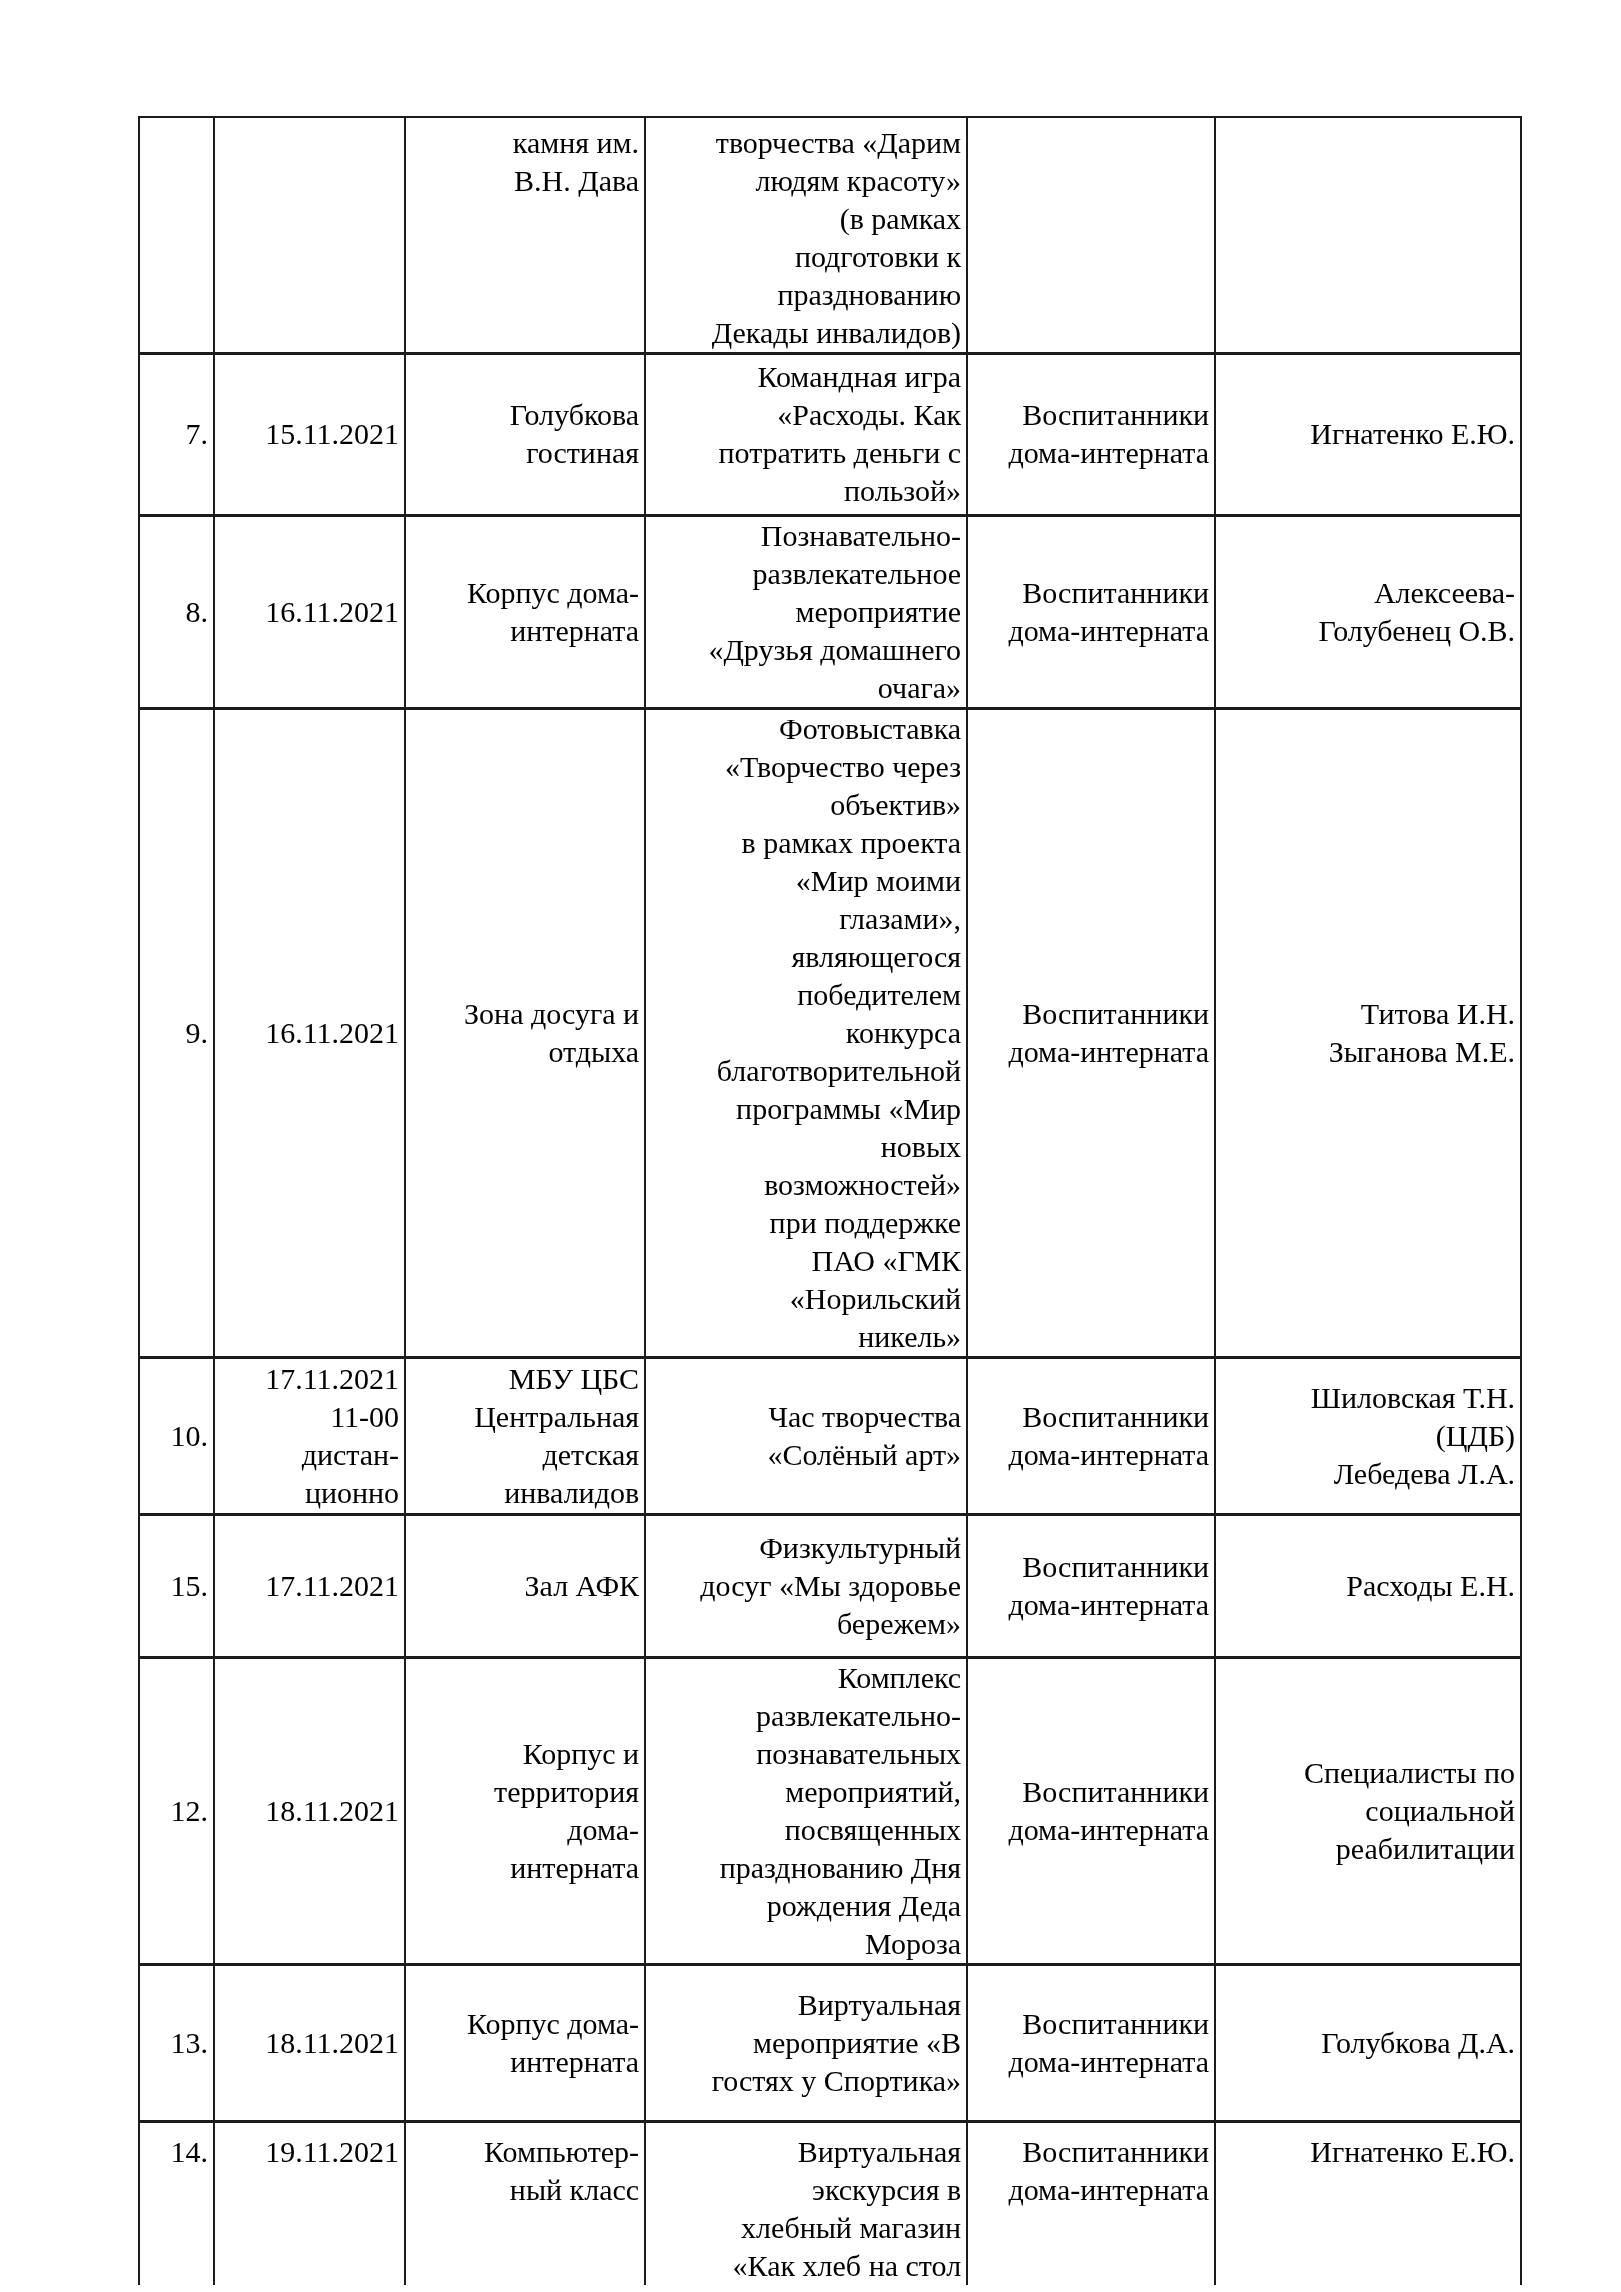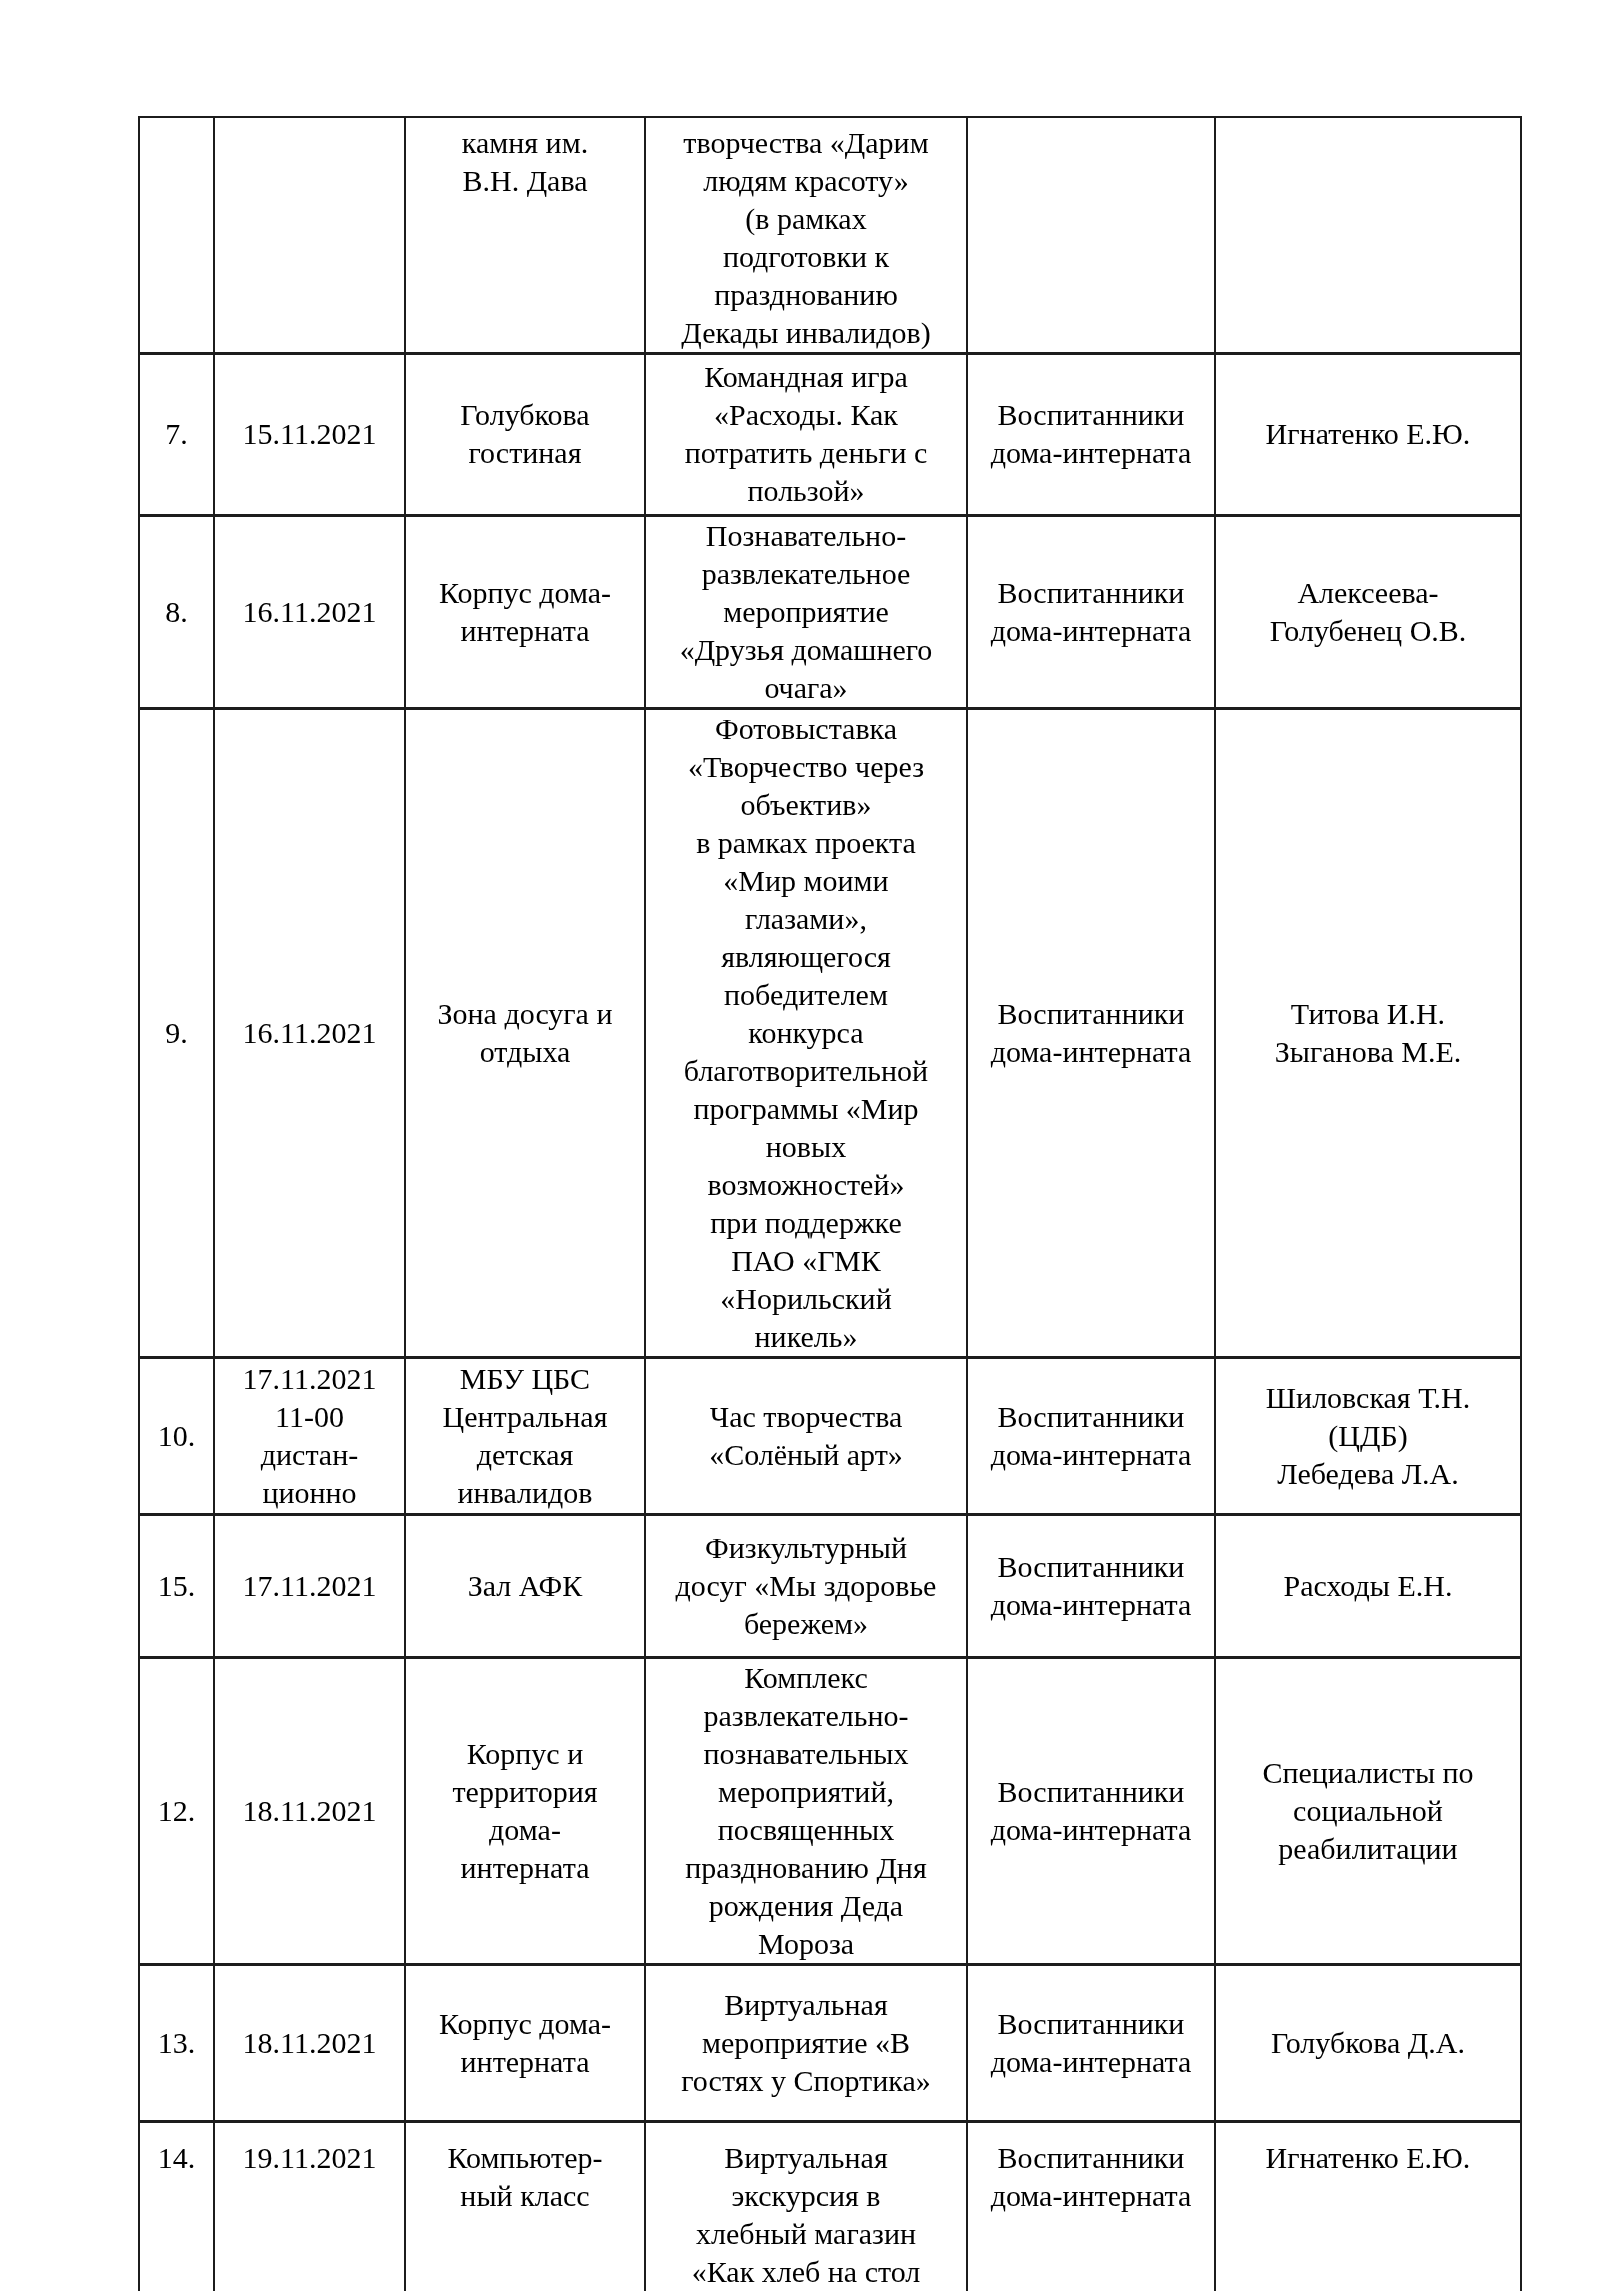--- a/index.html
+++ b/index.html
@@ -18,39 +18,39 @@
     border-collapse:collapse;
     table-layout:fixed;
     font-size:30px;
     line-height:38px;
     color:#000000;
   }
   table.sched td{
     border:2px solid #1c1c1c;
     border-top-width:3.9px;
     border-bottom-width:3.9px;
-    text-align:center;
+    text-align:right;
     vertical-align:middle;
     white-space:pre-line;
     padding:0 4.9px;
     overflow:hidden;
     word-wrap:break-word;
     margin-top:44px;
   }
   
   tr.partial td{
     border-top-width:2px;
     vertical-align:top;
     padding-top:5.9px;
   }
   
   tr.clipped td{
     border-bottom:none;
     vertical-align:top;
-    padding-top:16px;
+    padding-top:10px;
   }
   tr.h-partial{height:224px;}
   tr.h-r7{height:162px;}
   tr.h-r8{height:184px;}
   tr.h-r9{height:639px;}
   tr.h-r10{height:157px;}
   tr.h-r11{height:143px;}
   tr.h-r12{height:274px;}
   tr.h-r13{height:157px;}
   tr.h-r14{height:155px;}

